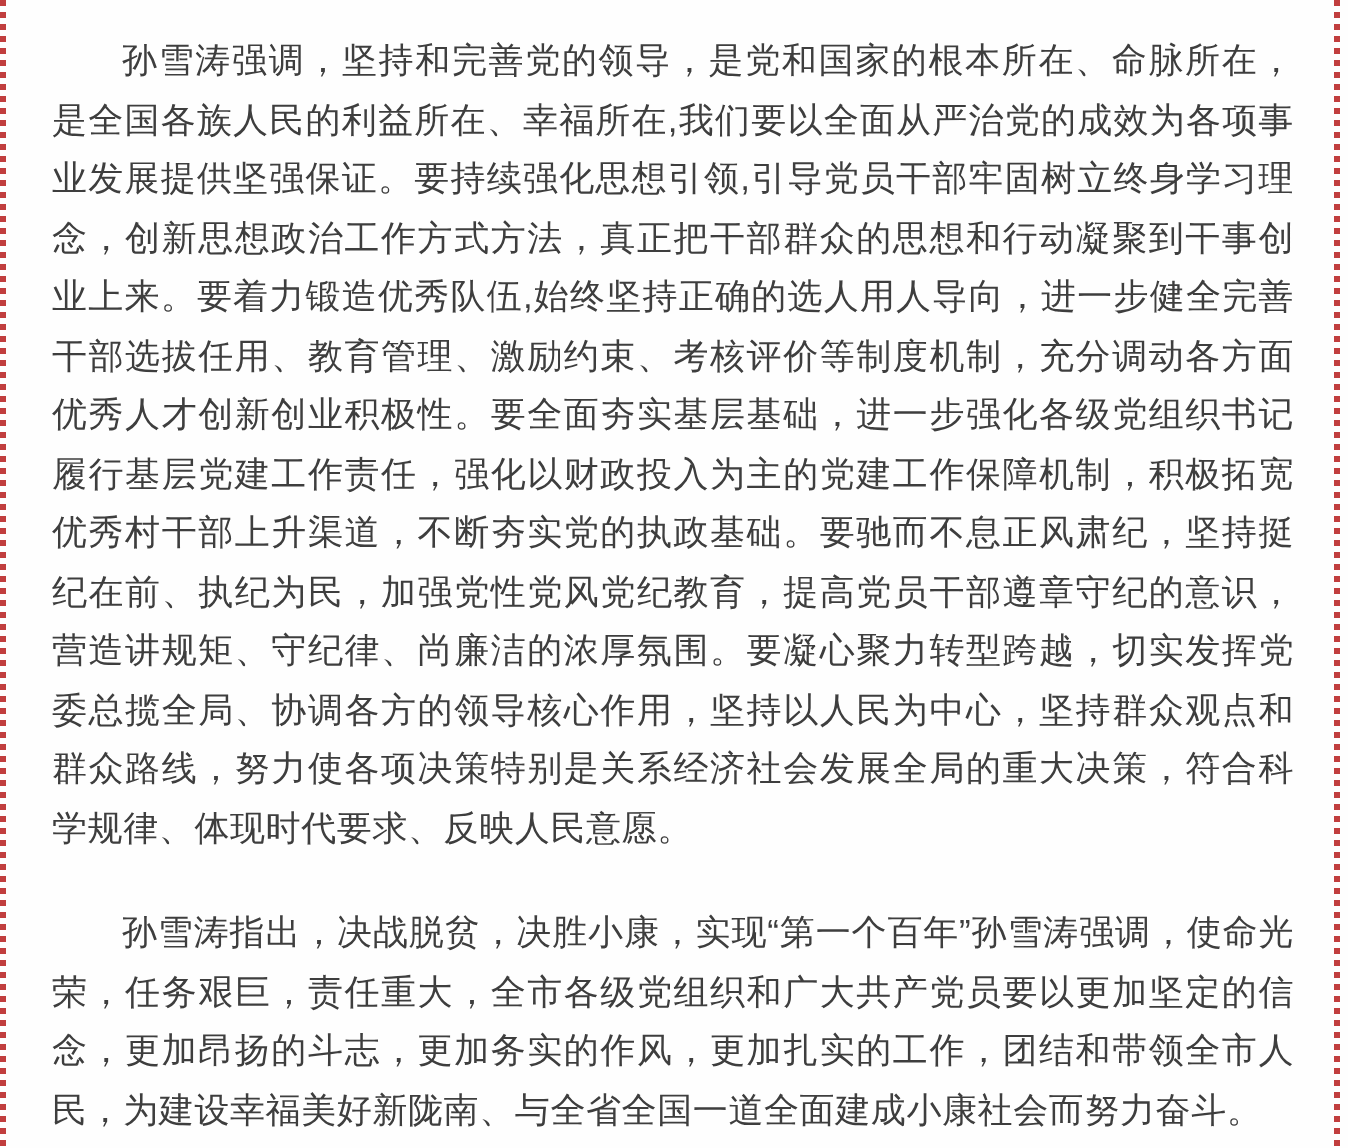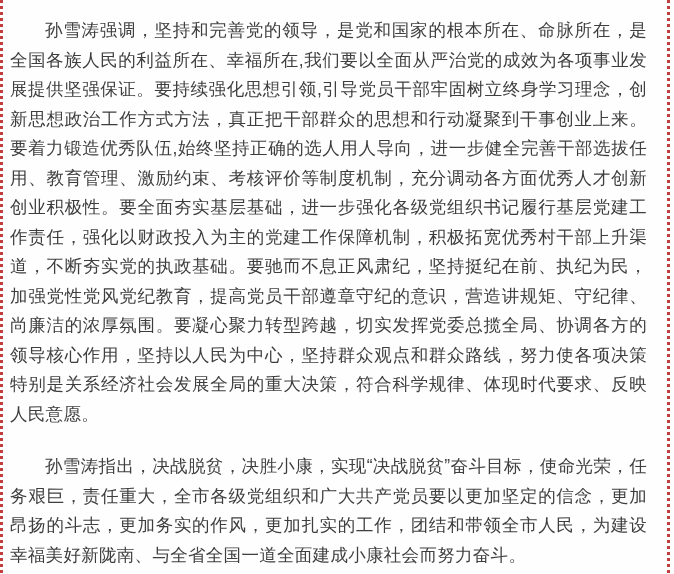--- a/index.html
+++ b/index.html
@@ -34,27 +34,27 @@
     right: 0;
     padding: 16px 27px 0 10px;
     color: #3e3e3e;
     font-size: 17.5px;
     line-height: 29.5px;
     text-align: justify;
     text-justify: inter-ideograph;
     letter-spacing: 0.3px;
   }
   .article-body p {
-    margin: 0 0 23px 0;
+    margin: 0 0 23px 16px;
     text-indent: 2em;
   }
 </style>
 </head>
 <body>
 
 <div class="dashed-border left"></div>
 
 <div class="dashed-border right"></div>
 
 <div class="article-body">
   <p>孙雪涛强调，坚持和完善党的领导，是党和国家的根本所在、命脉所在，是全国各族人民的利益所在、幸福所在,我们要以全面从严治党的成效为各项事业发展提供坚强保证。要持续强化思想引领,引导党员干部牢固树立终身学习理念，创新思想政治工作方式方法，真正把干部群众的思想和行动凝聚到干事创业上来。要着力锻造优秀队伍,始终坚持正确的选人用人导向，进一步健全完善干部选拔任用、教育管理、激励约束、考核评价等制度机制，充分调动各方面优秀人才创新创业积极性。要全面夯实基层基础，进一步强化各级党组织书记履行基层党建工作责任，强化以财政投入为主的党建工作保障机制，积极拓宽优秀村干部上升渠道，不断夯实党的执政基础。要驰而不息正风肃纪，坚持挺纪在前、执纪为民，加强党性党风党纪教育，提高党员干部遵章守纪的意识，营造讲规矩、守纪律、尚廉洁的浓厚氛围。要凝心聚力转型跨越，切实发挥党委总揽全局、协调各方的领导核心作用，坚持以人民为中心，坚持群众观点和群众路线，努力使各项决策特别是关系经济社会发展全局的重大决策，符合科学规律、体现时代要求、反映人民意愿。</p>
-  <p>孙雪涛指出，决战脱贫，决胜小康，实现“决战脱贫”奋斗目标，使命光荣，任务艰巨，责任重大，全市各级党组织和广大共产党员要以更加坚定的信念，更加昂扬的斗志，更加务实的作风，更加扎实的工作，团结和带领全市人民，为建设幸福美好新陇南、与全省全国一道全面建成小康社会而努力奋斗。</p>
+  <p>孙雪涛指出，决战脱贫，决胜小康，实现“第一个百年”孙雪涛强调，使命光荣，任务艰巨，责任重大，全市各级党组织和广大共产党员要以更加坚定的信念，更加昂扬的斗志，更加务实的作风，更加扎实的工作，团结和带领全市人民，为建设幸福美好新陇南、与全省全国一道全面建成小康社会而努力奋斗。</p>
 </div>
 
 </body></html>

